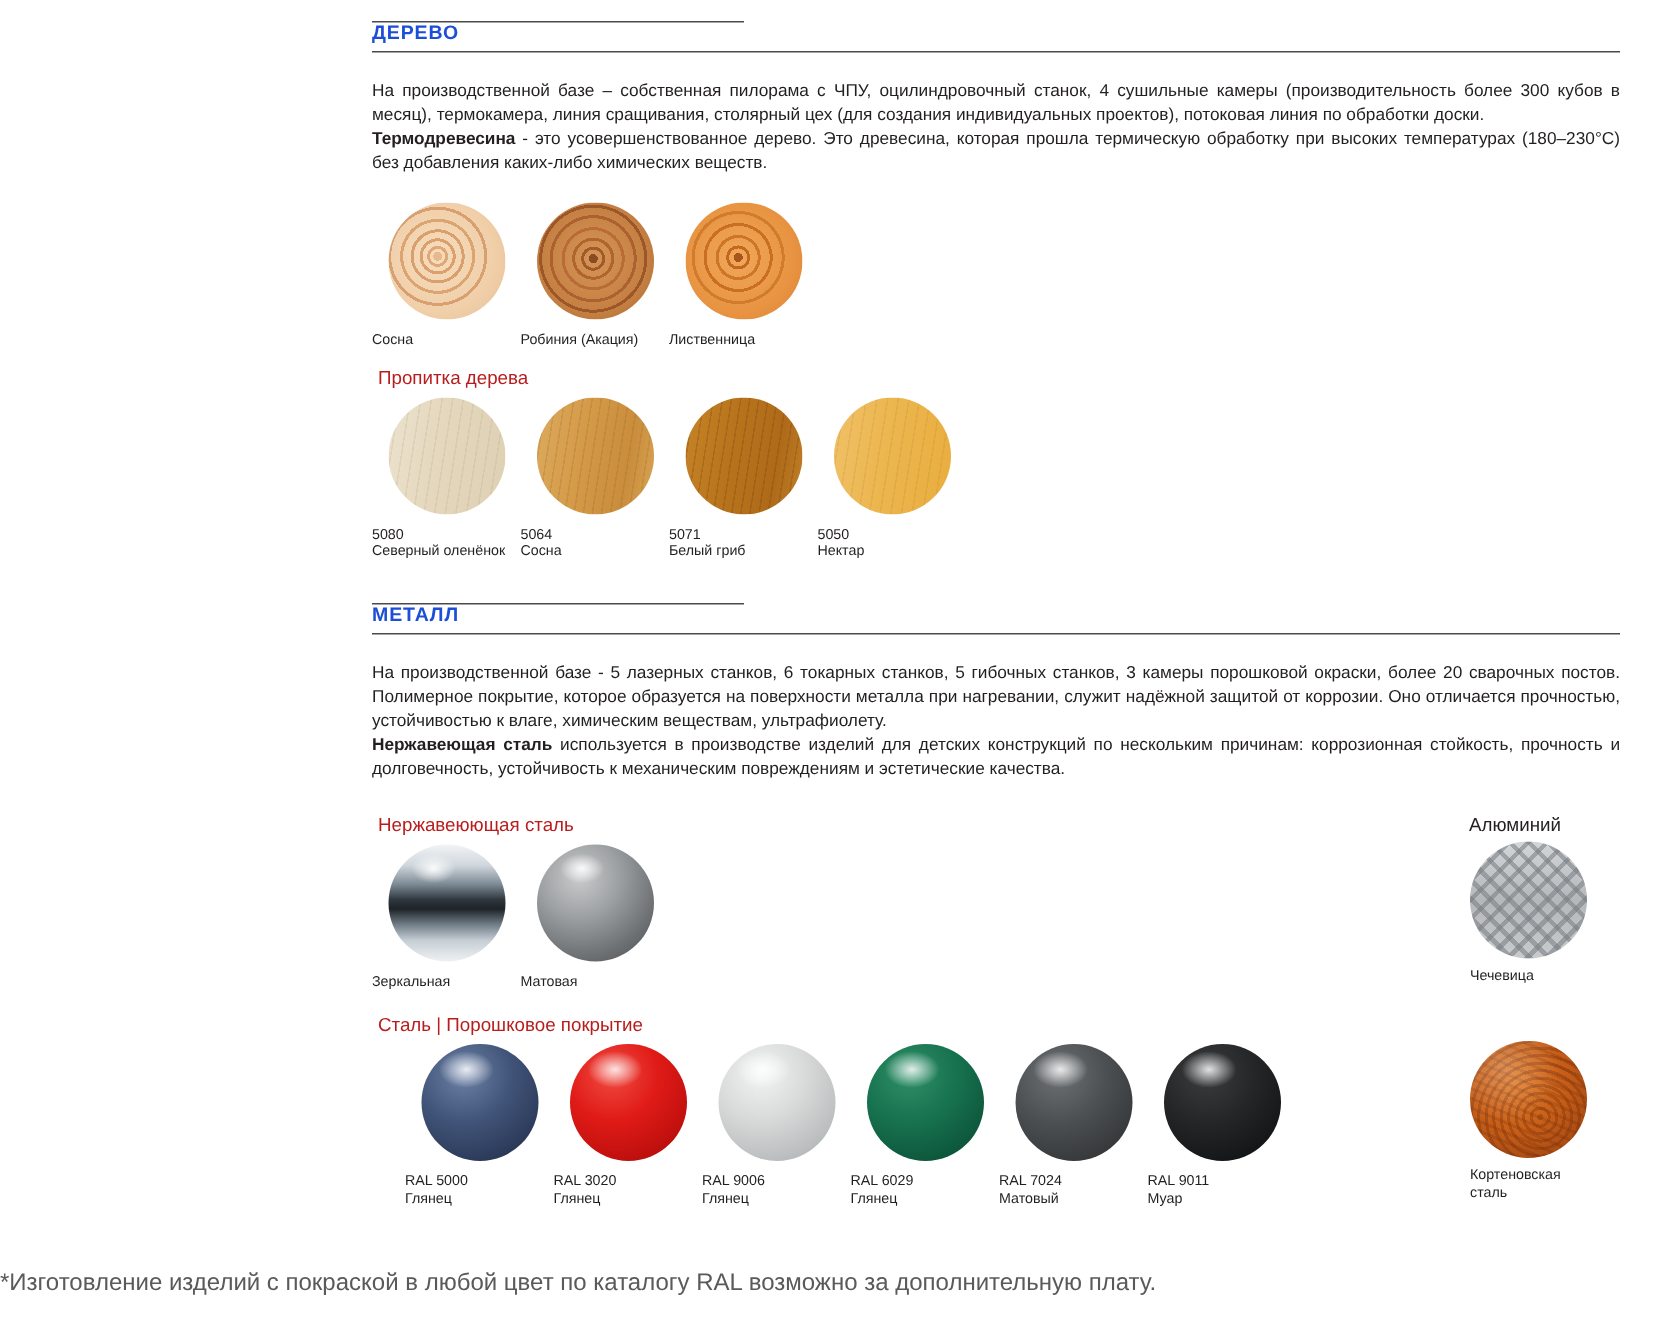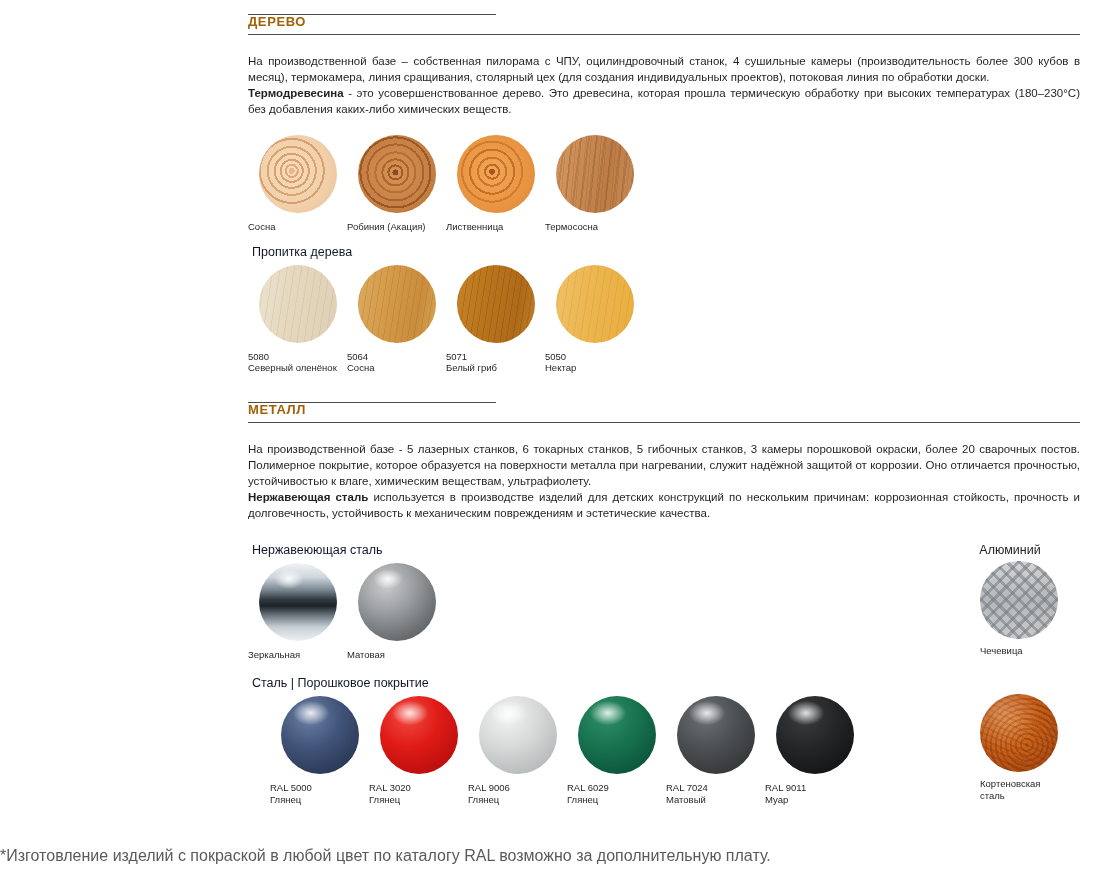--- a/index.html
+++ b/index.html
@@ -25,21 +25,21 @@
   .section-head {
     position: relative;
     margin-left: 248px;
     margin-right: 30px;
     padding-bottom: 4px;
   }
   .section-head .title {
     font-size: 13px;
     font-weight: bold;
     letter-spacing: 0.6px;
-    color: #a16207;
+    color: #1d4ed8;
     padding-bottom: 5px;
   }
   .rule {
     height: 1px;
     background: #4a4a4a;
     width: 100%;
   }
   .rule-left {
     position: absolute;
     left: 0;
@@ -55,21 +55,21 @@
     line-height: 16px;
     text-align: justify;
     color: #231f20;
   }
   .para b { font-weight: bold; }
 
   
   .subhead {
     margin-left: 252px;
     font-size: 12.5px;
-    color: #0f172a;
+    color: #b91c1c;
     margin-bottom: 4px;
   }
 
   
   .swatch-row {
     margin-left: 248px;
     display: flex;
     flex-direction: row;
     align-items: flex-start;
   }
@@ -271,29 +271,20 @@
     </div>
     <div class="swatch">
       <div class="disc-wrap">
           <div class="disc w-listv"></div>
         </div>
       <div class="cap">
         <span>Лиственница</span>
         <span class="sub"></span>
       </div>
     </div>
-    <div class="swatch">
-      <div class="disc-wrap">
-          <div class="disc w-termo"></div>
-        </div>
-      <div class="cap">
-        <span>Термососна</span>
-        <span class="sub"></span>
-      </div>
-    </div>
   </div>
 
   <div style="height:12px"></div>
   <div class="subhead">Пропитка дерева</div>
 
   <div class="swatch-row">
     <div class="swatch">
       <div class="disc-wrap">
           <div class="disc w-5080"></div>
         </div>

